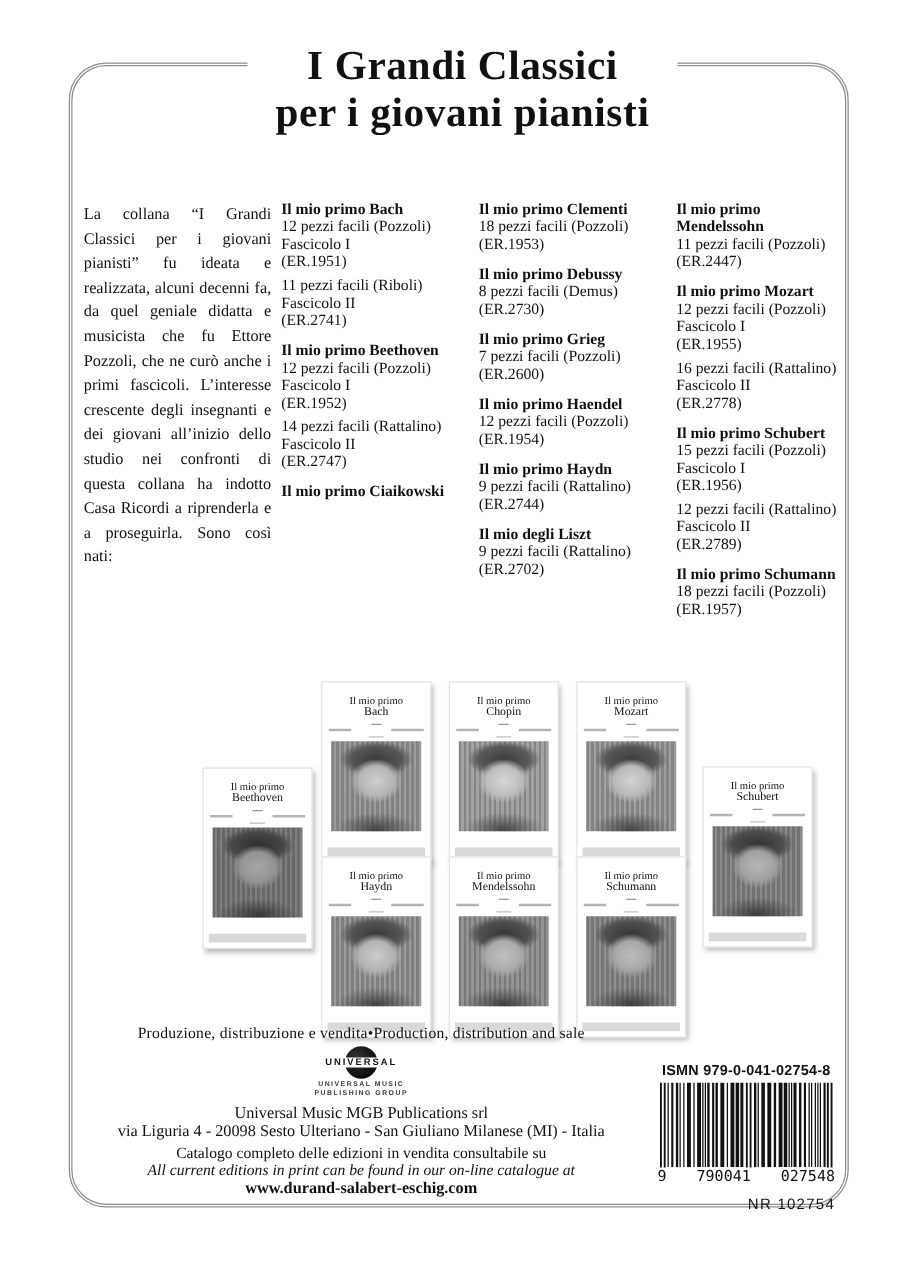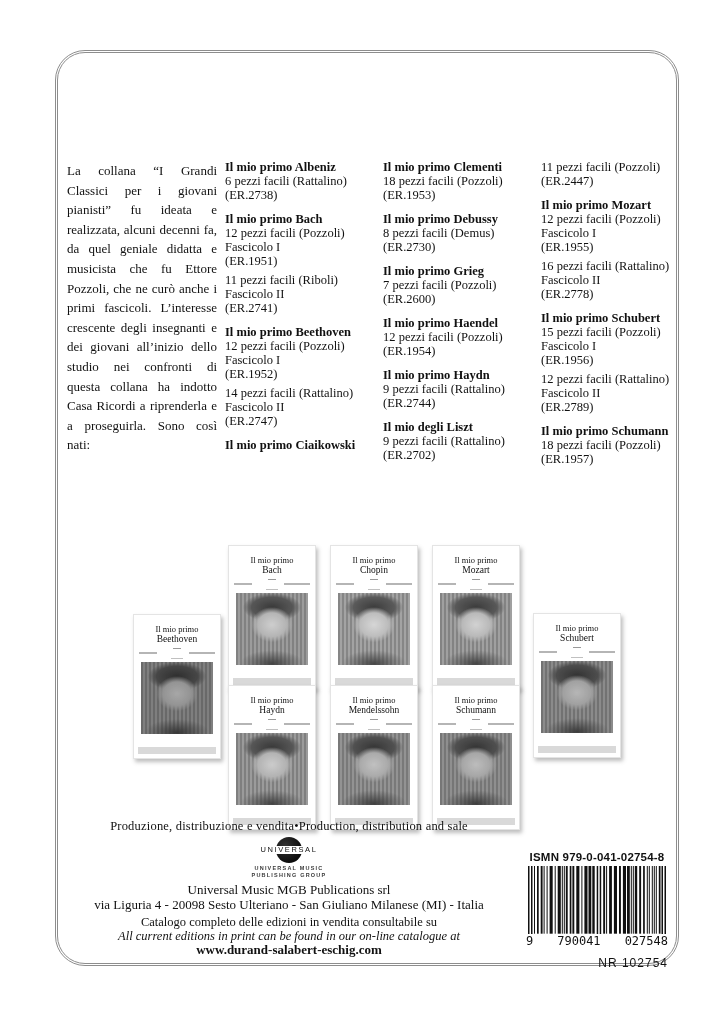--- a/index.html
+++ b/index.html
@@ -20,21 +20,21 @@
   .col{width:158px;flex:0 0 158px;}
   .col:last-child{flex:0 0 140px;width:140px;}
   .entry{margin-bottom:10px;}
   .entry-title{font-weight:bold;font-size:12.5px;line-height:14px;}
   .edition{margin-bottom:5px;}
   .edition:last-child{margin-bottom:0;}
   .line{font-size:12.5px;line-height:14px;}
   
   .cover{position:absolute;width:88px;height:145px;background:#fff;
          box-shadow:2px 3px 4px rgba(110,110,110,.45);border:1px solid #e4e4e4;
-         box-sizing:border-box;text-align:center;}
+         box-sizing:border-box;text-align:center;margin-left:29px;}
   .pos-0{left:133px;top:614px}.pos-1{left:228px;top:545px}.pos-2{left:330px;top:545px}
   .pos-3{left:432px;top:545px}.pos-4{left:533px;top:613px}.pos-5{left:228px;top:685px}
   .pos-6{left:330px;top:685px}.pos-7{left:432px;top:685px}
   .c-series{font-size:8.5px;line-height:10px;margin-top:9px;}
   .c-composer{font-size:9.5px;line-height:11px;font-weight:500;}
   .c-orn{width:8px;height:1px;background:#999;margin:3px auto 3px;}
   .c-credits{display:flex;justify-content:space-between;padding:0 5px;margin-top:2px;}
   .c-credits i{display:block;height:2px;background:#b5b5b5;}
   .c-credits i.l{width:18px}.c-credits i.r{width:26px}
   .c-rule{width:12px;height:1px;background:#c0c0c0;margin:4px auto 3px;}
@@ -45,21 +45,21 @@
       radial-gradient(ellipse 62% 26% at 50% 98%, #474747 0%, rgba(0,0,0,0) 72%),
       repeating-linear-gradient(90deg, #868686 0 2px, #a3a3a3 2px 4px);}
   .c-band{position:absolute;left:4px;right:4px;bottom:4px;height:7px;background:#d9d9d9;}
   
   .footer{position:absolute;left:60px;top:819px;width:458px;text-align:center;}
   .f-production{font-size:12.5px;line-height:14px;letter-spacing:.2px;}
   .u-logo{position:relative;width:26px;height:26px;margin:4px auto 2px;}
   .u-globe{position:absolute;left:0;top:0;width:26px;height:26px;border-radius:50%;
            background:radial-gradient(circle at 35% 35%, #333 0%, #0c0c0c 70%);}
   .u-word{position:absolute;left:-22px;right:-22px;top:9px;background:#fff;
-          font-family:"Liberation Sans",sans-serif;font-weight:normal;font-size:7.5px;
+          font-family:"Liberation Sans",sans-serif;font-weight:bold;font-size:7.5px;
           letter-spacing:1.6px;line-height:8px;}
   .u-sub{font-family:"Liberation Sans",sans-serif;font-weight:bold;font-size:5.5px;
          letter-spacing:1.2px;line-height:6.5px;color:#3a3a3a;}
   .f-publisher{font-size:13px;line-height:15px;margin-top:4px;}
   .f-address{font-size:13px;line-height:15px;}
   .f-note-it{font-size:12.5px;line-height:14px;margin-top:3px;}
   .f-note-en{font-size:12.5px;line-height:14px;font-style:italic;}
   .f-urls{font-size:13px;line-height:14px;font-weight:bold;margin-top:2px;}
   .f-urls span{margin:0 14px;}
   .f-url3{font-size:13px;line-height:14px;font-weight:bold;}
@@ -74,32 +74,29 @@
   .b-nr{margin-top:8px;text-align:right;padding-right:8px;font-size:12px;
         letter-spacing:1px;color:#111;}
 </style>
 </head>
 <body>
 
 <div class="sheet">
 
   <div class="frame"></div>
 
+  <div class="title">
+    <span>I Grandi Classici</span><br>
+    <span>per i giovani pianisti</span>
+  </div>
 
   <div class="intro">La collana “I Grandi Classici per i giovani pianisti” fu ideata e realizzata, alcuni decenni fa, da quel geniale didatta e musicista che fu Ettore Pozzoli, che ne curò anche i primi fascicoli. L’interesse crescente degli insegnanti e dei giovani all’inizio dello studio nei confronti di questa collana ha indotto Casa Ricordi a riprenderla e a proseguirla. Sono così nati:</div>
 
   <div class="catalog">
       <div class="col">
-        <div class="entry">
-          <div class="entry-title">Il mio primo Albeniz</div>
-          <div class="edition">
-            <div class="line">6 pezzi facili (Rattalino)</div>
-            <div class="line">(ER.2738)</div>
-          </div>
-        </div>
         <div class="entry">
           <div class="entry-title">Il mio primo Bach</div>
           <div class="edition">
             <div class="line">12 pezzi facili (Pozzoli)</div>
             <div class="line">Fascicolo I</div>
             <div class="line">(ER.1951)</div>
           </div>
           <div class="edition">
             <div class="line">11 pezzi facili (Riboli)</div>
             <div class="line">Fascicolo II</div>
@@ -162,20 +159,21 @@
         <div class="entry">
           <div class="entry-title">Il mio degli Liszt</div>
           <div class="edition">
             <div class="line">9 pezzi facili (Rattalino)</div>
             <div class="line">(ER.2702)</div>
           </div>
         </div>
       </div>
       <div class="col">
         <div class="entry">
+          <div class="entry-title">Il mio primo Mendelssohn</div>
           <div class="edition">
             <div class="line">11 pezzi facili (Pozzoli)</div>
             <div class="line">(ER.2447)</div>
           </div>
         </div>
         <div class="entry">
           <div class="entry-title">Il mio primo Mozart</div>
           <div class="edition">
             <div class="line">12 pezzi facili (Pozzoli)</div>
             <div class="line">Fascicolo I</div>

